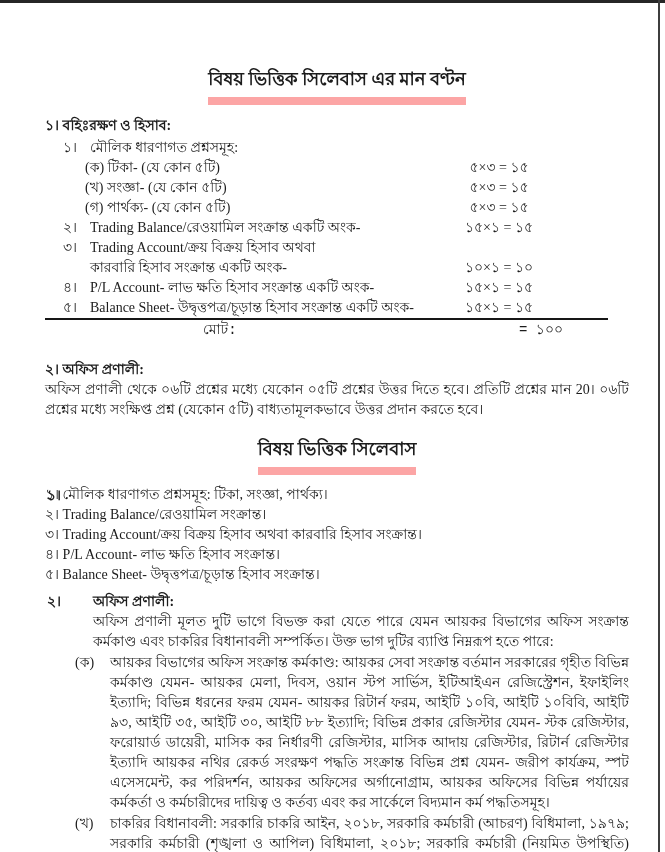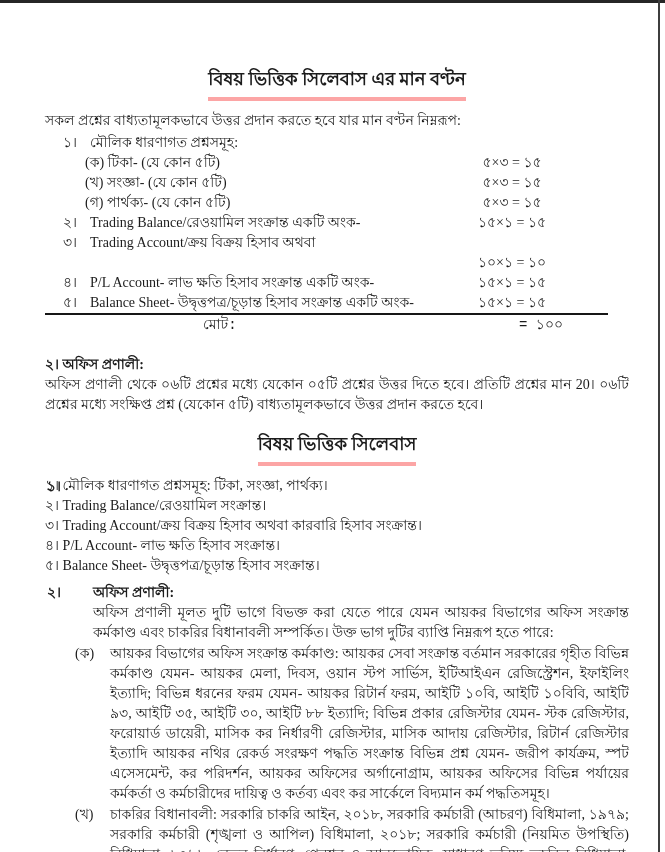--- a/index.html
+++ b/index.html
@@ -23,31 +23,31 @@
   .content {
     position: absolute; left: 45px; top: 0; width: 584px;
   }
   .doc-title { text-align: center; margin: 0; }
   .doc-title.first { margin-top: 60px; margin-bottom: 10px; }
   .doc-title.second { margin-top: 10px; margin-bottom: 10px; }
   .doc-title span {
     display: inline-block;
     font-weight: bold;
     font-size: 18px;
-    border-bottom: 4px solid #fca5a5;
+    border-bottom: 8px solid #fca5a5;
     padding-bottom: 1px;
   }
   .sec-heading { font-weight: bold; line-height: 21px; }
   .para { margin: 0; line-height: 20px; text-align: justify; }
   
   .marks-table { margin-top: 2px; }
   .mrow { position: relative; padding-left: 45px; line-height: 20px; min-height: 20px; }
   .mrow .num { position: absolute; left: 18px; }
   .mrow.sub { padding-left: 40px; }
-  .mrow .marks { position: absolute; left: 408px; width: 118px; text-align: center; }
+  .mrow .marks { position: absolute; left: 395px; width: 118px; text-align: center; }
   .mrow.underlined { border-bottom: 2px solid #161616; width: 518px; }
   .trow { position: relative; padding-left: 158px; line-height: 21px; font-family: Liberation Mono, monospace; }
   .trow .total-value { position: absolute; left: 474px; }
   
   .group { position: relative; margin-top: 6px; }
   .group-num { position: absolute; left: 2px; font-weight: bold; line-height: 21px; }
   .group-heading { margin-left: 48px; font-weight: bold; line-height: 21px; }
   .group-items { }
   .group-items .g-item { line-height: 20px; }
   .group-intro { margin: 0 0 0 48px; line-height: 20px; text-align: justify; font-family: Liberation Serif, serif; }
@@ -62,21 +62,21 @@
   <div class="scan-top"></div>
   <div class="scan-right"></div>
 
   <div class="content">
 
     <h1 class="doc-title first">
       <span>বিষয় ভিত্তিক সিলেবাস এর মান বণ্টন</span>
     </h1>
 
     <div>
-      <p class="para">সকল প্রশ্নের বাধ্যতামূলকভাবে উত্তর প্রদান করতে হবে যার মান বণ্টন নিম্নরূপ:</p>
+      <div class="sec-heading">১। বহিঃরক্ষণ ও হিসাব:</div>
 
       <div class="marks-table">
         <div class="mrow">
           <span class="num">১।</span>
           <span class="txt">মৌলিক ধারণাগত প্রশ্নসমূহ:</span>
           <span class="marks"></span>
         </div>
         <div class="mrow sub">
           <span class="txt">(ক) টিকা- (যে কোন ৫টি)</span>
           <span class="marks">৫×৩ = ১৫</span>
@@ -93,20 +93,21 @@
           <span class="num">২।</span>
           <span class="txt">Trading Balance/রেওয়ামিল সংক্রান্ত একটি অংক-</span>
           <span class="marks">১৫×১ = ১৫</span>
         </div>
         <div class="mrow">
           <span class="num">৩।</span>
           <span class="txt">Trading Account/ক্রয় বিক্রয় হিসাব অথবা</span>
           <span class="marks"></span>
         </div>
         <div class="mrow">
+          <span class="txt">কারবারি হিসাব সংক্রান্ত একটি অংক-</span>
           <span class="marks">১০×১ = ১০</span>
         </div>
         <div class="mrow">
           <span class="num">৪।</span>
           <span class="txt">P/L Account- লাভ ক্ষতি হিসাব সংক্রান্ত একটি অংক-</span>
           <span class="marks">১৫×১ = ১৫</span>
         </div>
         <div class="mrow underlined">
           <span class="num">৫।</span>
           <span class="txt">Balance Sheet- উদ্বৃত্তপত্র/চূড়ান্ত হিসাব সংক্রান্ত একটি অংক-</span>

